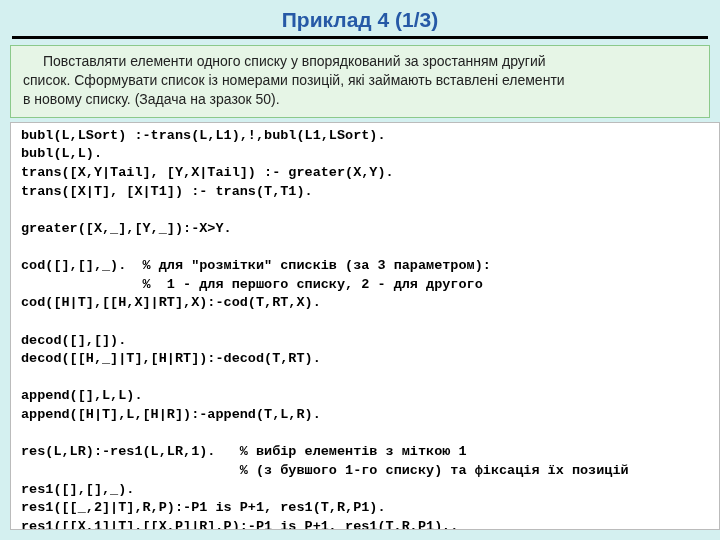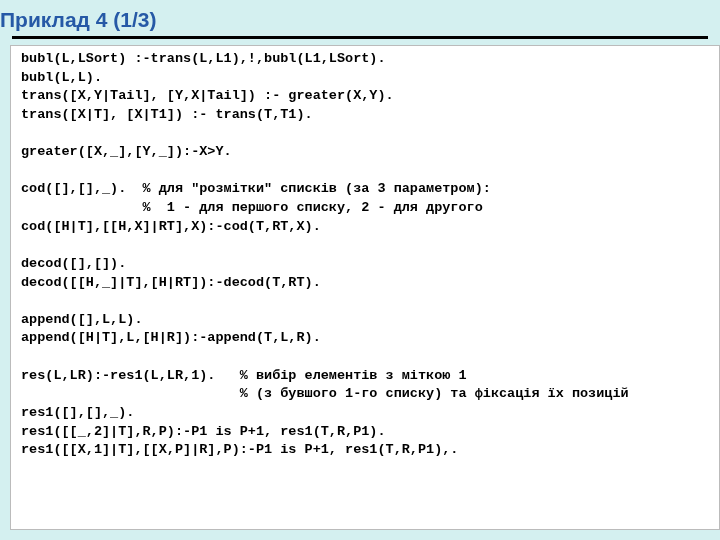--- a/index.html
+++ b/index.html
@@ -14,21 +14,21 @@
       font-family: Verdana, Arial, sans-serif;
       overflow: hidden;
     }
     .slide {
       width: 100%;
       height: 100%;
       display: flex;
       flex-direction: column;
     }
     .title {
-      text-align: left;
+      text-align: center;
       color: #2659a6;
       font-size: 21px;
       font-weight: bold;
       padding: 8px 0 4px 0;
     }
     .title-underline {
       border-bottom: 3px solid #000;
       margin: 0 12px 6px 12px;
     }
     .problem-box {
@@ -58,20 +58,25 @@
       overflow: hidden;
     }
   </style>
 </head>
 <body>
 
 <div class="slide">
   <div class="title">Приклад 4   (1/3)</div>
   <div class="title-underline"></div>
 
+  <div class="problem-box">
+    <div class="indent">Повставляти елементи одного списку у впорядкований за зростанням другий</div>
+    <div>список. Сформувати список із номерами позицій, які займають вставлені елементи</div>
+    <div>в новому списку. (Задача на зразок 50).</div>
+  </div>
 
   <div class="code-box">bubl(L,LSort) :-trans(L,L1),!,bubl(L1,LSort).
 bubl(L,L).
 trans([X,Y|Tail], [Y,X|Tail]) :- greater(X,Y).
 trans([X|T], [X|T1]) :- trans(T,T1).
 
 greater([X,_],[Y,_]):-X&gt;Y.
 
 cod([],[],_).  % для "розмітки" списків (за 3 параметром):
                %  1 - для першого списку, 2 - для другого

